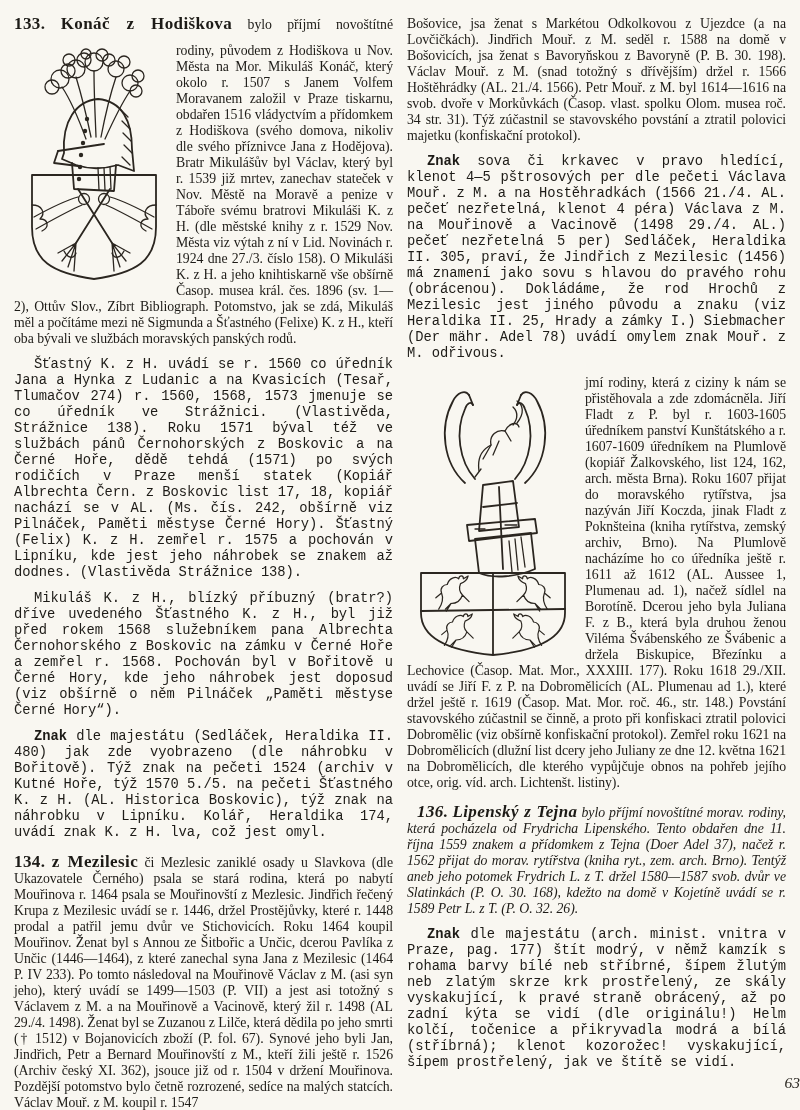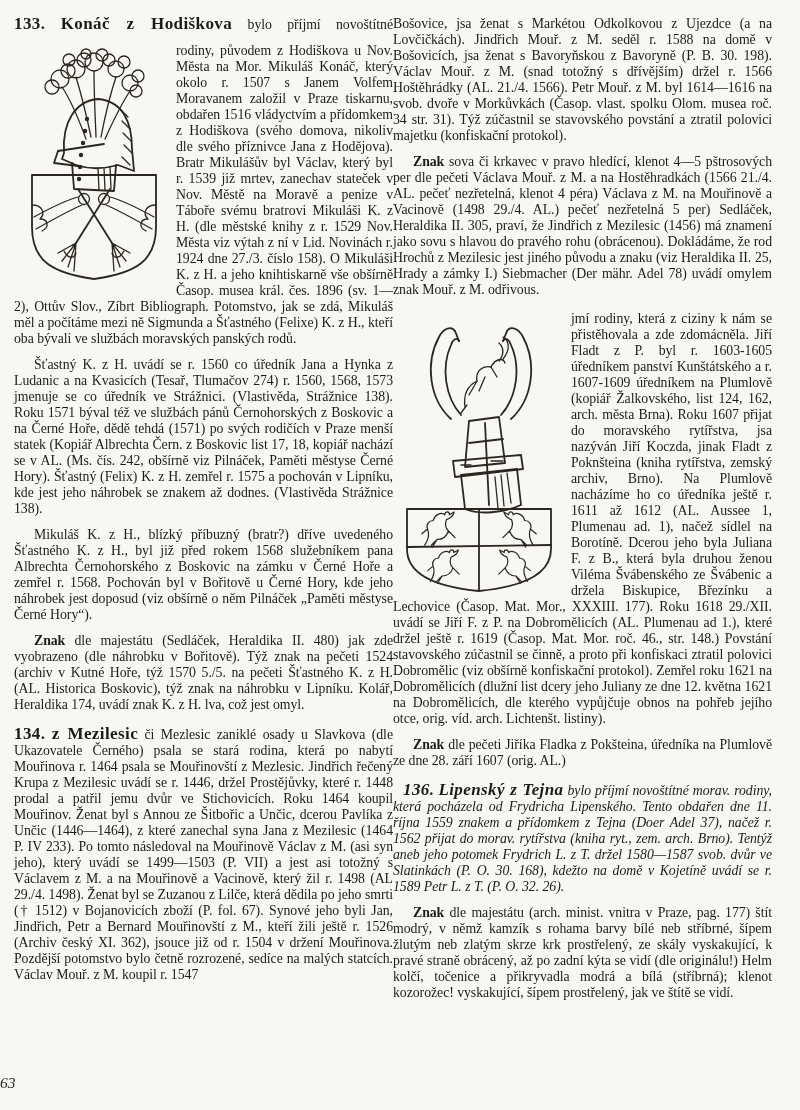--- a/index.html
+++ b/index.html
@@ -4,38 +4,38 @@
 <style>
   html,body{margin:0;padding:0;}
   body{
     width:800px;height:1110px;overflow:hidden;
     background:#f9f7f1;
     font-family:"Liberation Serif","DejaVu Serif",serif;
     color:#1d1b17;
     position:relative;
   }
   .page{position:relative;width:800px;height:1110px;box-sizing:border-box;padding:16px 12px 0 14px;}
-  .cols{display:flex;gap:0;}
+  .cols{display:flex;gap:14px;}
   .col{width:379px;box-sizing:border-box;}
   p{margin:0;text-align:justify;font-size:13.8px;line-height:16px;letter-spacing:-0.05px;}
   p + p{margin-top:10px;}
   .sect{margin-top:13px;}
   .sect:first-child{margin-top:0;}
   .headline{text-align:justify;text-align-last:justify;white-space:nowrap;overflow:hidden;}
   .t-num,.t-title{font-weight:bold;font-size:17px;letter-spacing:0.4px;}
-  .ind{text-indent:20px;}
+  .ind{text-indent:20px;font-family:Liberation Mono, monospace;}
   .ind-sm{text-indent:10px;font-style:italic;}
   .lead-bold{font-weight:bold;}
   .arms{float:left;background:transparent;}
   .arms svg{display:block;width:100%;height:100%;}
   .arms1{width:140px;height:235px;margin:4px 12px 2px 10px;}
   .arms2{width:160px;height:280px;margin:4px 12px 2px 6px;}
   .folio{
     position:absolute;top:1074px;left:0;width:100%;
-    text-align:left;font-style:italic;font-size:15.5px;color:#2a2721;
+    text-align:right;font-style:italic;font-size:15.5px;color:#2a2721;
   }
   .ink{stroke:#2b2620;fill:none;stroke-width:1.8;stroke-linecap:round;stroke-linejoin:round;}
   .ink-thin{stroke:#2b2620;fill:none;stroke-width:1.3;stroke-linecap:round;stroke-linejoin:round;}
   .ink-fill{fill:#2b2620;stroke:none;}
 </style>
 </head>
 <body>
 
 <div class="page">
   <div class="cols">
@@ -175,21 +175,20 @@
                 <path d="M8,194 L152,194 L152,234 C152,260 122,272 80,276 C38,272 8,260 8,234 Z"></path>
                 <path d="M80,194 L80,275"></path>
                 <path d="M8,232 L152,230"></path>
               </g>
               <use href="#gt" xlink:href="#gt" transform="translate(20,196) scale(0.95)"></use>
               <use href="#gt" xlink:href="#gt" transform="translate(140,196) scale(-0.95,0.95)"></use>
               <use href="#gt" xlink:href="#gt" transform="translate(26,234) scale(0.9)"></use>
               <use href="#gt" xlink:href="#gt" transform="translate(134,234) scale(-0.9,0.9)"></use>
             </svg>
           </span><span>jmí rodiny, která z ciziny k nám se přistěhovala a zde zdomácněla. Jiří Fladt z P. byl r. 1603-1605 úředníkem panství Kunštátského a r. 1607-1609 úředníkem na Plumlově (kopiář Žalkovského, list 124, 162, arch. města Brna). Roku 1607 přijat do moravského rytířstva, jsa nazýván Jiří Koczda, jinak Fladt z Poknšteina (kniha rytířstva, zemský archiv, Brno). Na Plumlově nacházíme ho co úředníka ještě r. 1611 až 1612 (AL. Aussee 1, Plumenau ad. 1), načež sídlel na Borotíně. Dcerou jeho byla Juliana F. z B., která byla druhou ženou Viléma Švábenského ze Švábenic a držela Biskupice, Březínku a Lechovice (Časop. Mat. Mor., XXXIII. 177). Roku 1618 29./XII. uvádí se Jiří F. z P. na Dobromělicích (AL. Plumenau ad 1.), které držel ještě r. 1619 (Časop. Mat. Mor. roč. 46., str. 148.) Povstání stavovského zúčastnil se činně, a proto při konfiskaci ztratil polovici Dobromělic (viz obšírně konfiskační protokol). Zemřel roku 1621 na Dobromělicích (dlužní list dcery jeho Juliany ze dne 12. května 1621 na Dobromělicích, dle kterého vypůjčuje obnos na pohřeb jejího otce, orig. víd. arch. Lichtenšt. listiny).</span></p>
-        <p class="ind"><b class="lead-bold">Znak</b> <span>dle pečeti Jiříka Fladka z Pokšteina, úředníka na Plumlově ze dne 28. září 1607 (orig. AL.)</span></p>
       </section>
 
       <section class="sect">
         <p class="ind-sm"><span class="t-num">136.</span> <span class="t-title">Lipenský z Tejna</span> <span>bylo příjmí novoštítné morav. rodiny, která pocházela od Frydricha Lipenského. Tento obdařen dne 11. října 1559 znakem a přídomkem z Tejna (Doer Adel 37), načež r. 1562 přijat do morav. rytířstva (kniha ryt., zem. arch. Brno). Tentýž aneb jeho potomek Frydrich L. z T. držel 1580—1587 svob. dvůr ve Slatinkách (P. O. 30. 168), kdežto na domě v Kojetíně uvádí se r. 1589 Petr L. z T. (P. O. 32. 26).</span></p>
         <p class="ind"><b class="lead-bold">Znak</b> <span>dle majestátu (arch. minist. vnitra v Praze, pag. 177) štít modrý, v němž kamzík s rohama barvy bílé neb stříbrné, šípem žlutým neb zlatým skrze krk prostřelený, ze skály vyskakující, k pravé straně obrácený, až po zadní kýta se vidí (dle originálu!) Helm kolčí, točenice a přikryvadla modrá a bílá (stříbrná); klenot kozorožec! vyskakující, šípem prostřelený, jak ve štítě se vidí.</span></p>
       </section>
 
     </div>
   </div>
 

